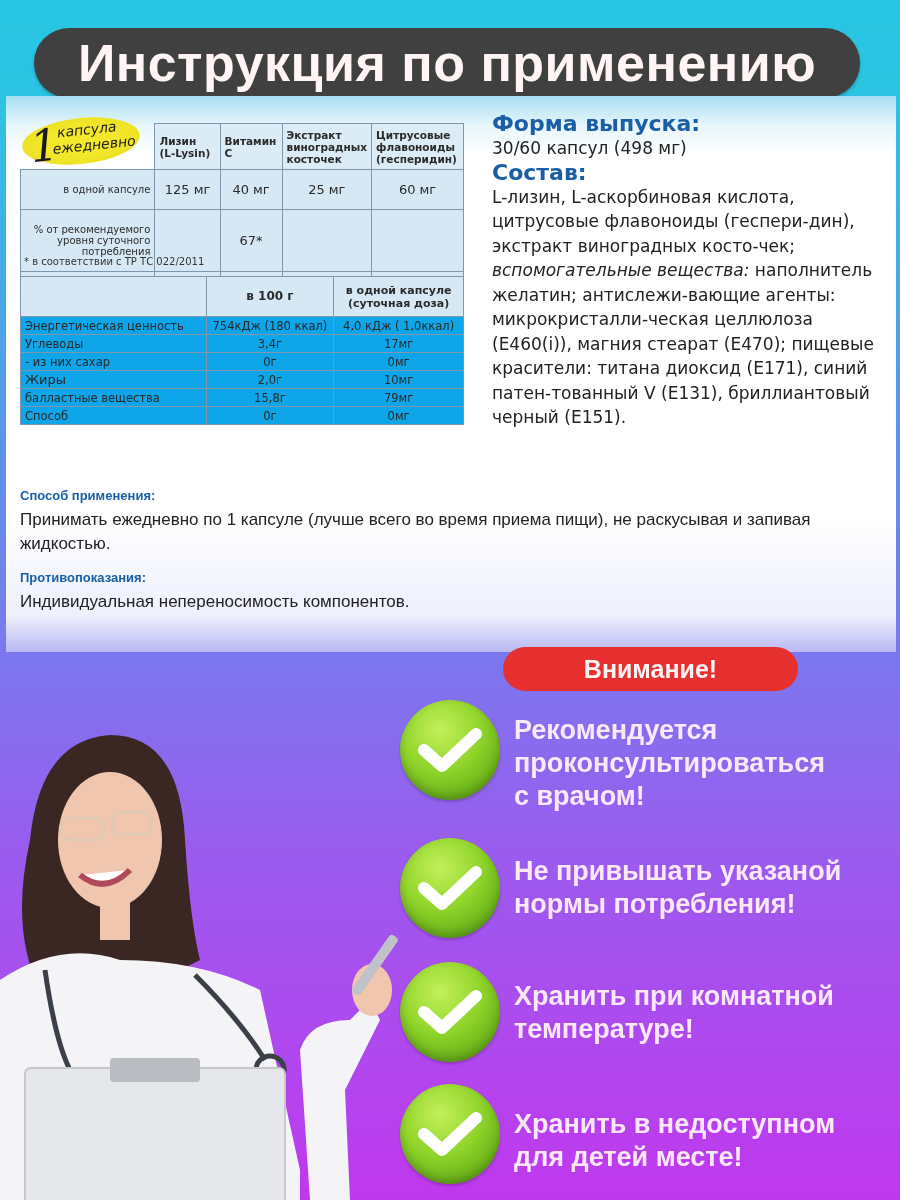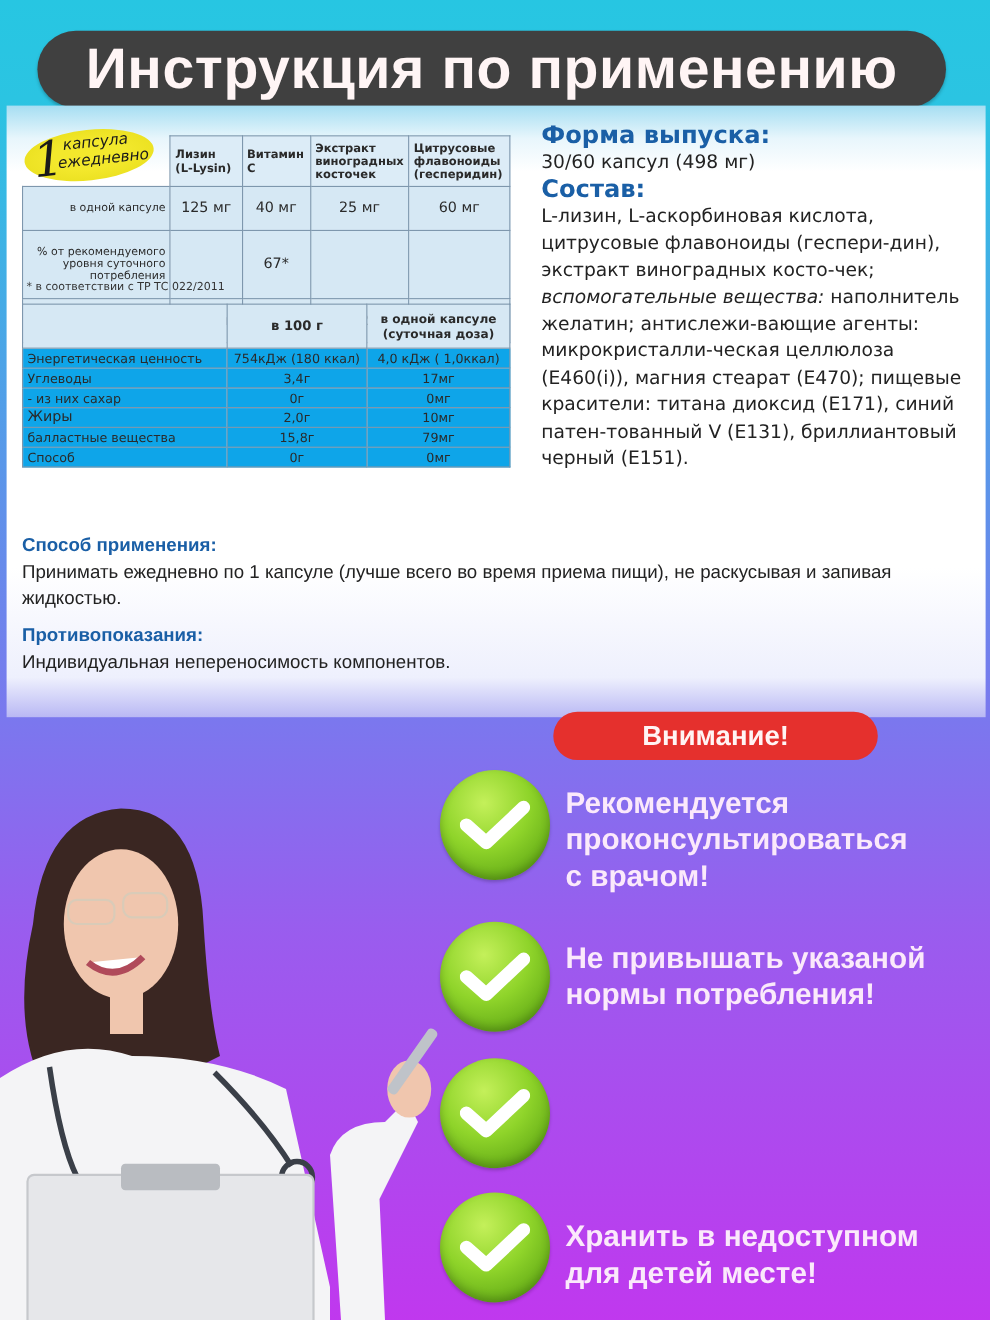--- a/index.html
+++ b/index.html
@@ -52,21 +52,21 @@
   .t2 td.lbl { text-align: left; }
 
   
   .right { position: absolute; left: 492px; top: 112px; width: 400px; }
   .sec-h { color: #1a5fa6; font-weight: bold; font-size: 22px; line-height: 24px; }
   .sec-t { color: #222; font-size: 17px; line-height: 24.5px; }
   .sec-t i { font-style: italic; }
 
   
   .bottom { position: absolute; left: 20px; top: 484px; width: 870px; }
-  .bh { color: #1a5fa6; font-weight: bold; font-size: 17px; line-height: 24px; font-family: "Liberation Sans", sans-serif; }
+  .bh { color: #1a5fa6; font-weight: bold; font-size: 13px; line-height: 24px; font-family: "Liberation Sans", sans-serif; }
   .bt { color: #222; font-size: 17px; line-height: 24px; font-family: "Liberation Sans", sans-serif; }
 
   
   .attn {
     position: absolute; left: 503px; top: 647px; width: 295px; height: 44px;
     background: #e5302d; border-radius: 22px; display: flex; align-items: center; justify-content: center;
   }
   .attn span { color: #fff4f4; font-family: "Liberation Sans", sans-serif; font-weight: bold; font-size: 25px; }
 
   .item { position: absolute; left: 398px; width: 500px; height: 104px; }
@@ -249,20 +249,22 @@
   </div>
   <div class="item-text" style="top:17px">Не привышать указаной
 нормы потребления!</div>
 </div>
 <div class="item" style="top:962px">
   <div class="check">
     <svg width="64" height="48" viewBox="0 0 64 48">
         <path d="M6 24 L24 40 L58 8" stroke="#ffffff" stroke-width="12" stroke-linecap="round" stroke-linejoin="round" fill="none"></path>
       </svg>
   </div>
+  <div class="item-text" style="top:18px">Хранить при комнатной
+температуре!</div>
 </div>
 <div class="item" style="top:1084px">
   <div class="check">
     <svg width="64" height="48" viewBox="0 0 64 48">
         <path d="M6 24 L24 40 L58 8" stroke="#ffffff" stroke-width="12" stroke-linecap="round" stroke-linejoin="round" fill="none"></path>
       </svg>
   </div>
   <div class="item-text" style="top:24px">Хранить в недоступном
 для детей месте!</div>
 </div>

